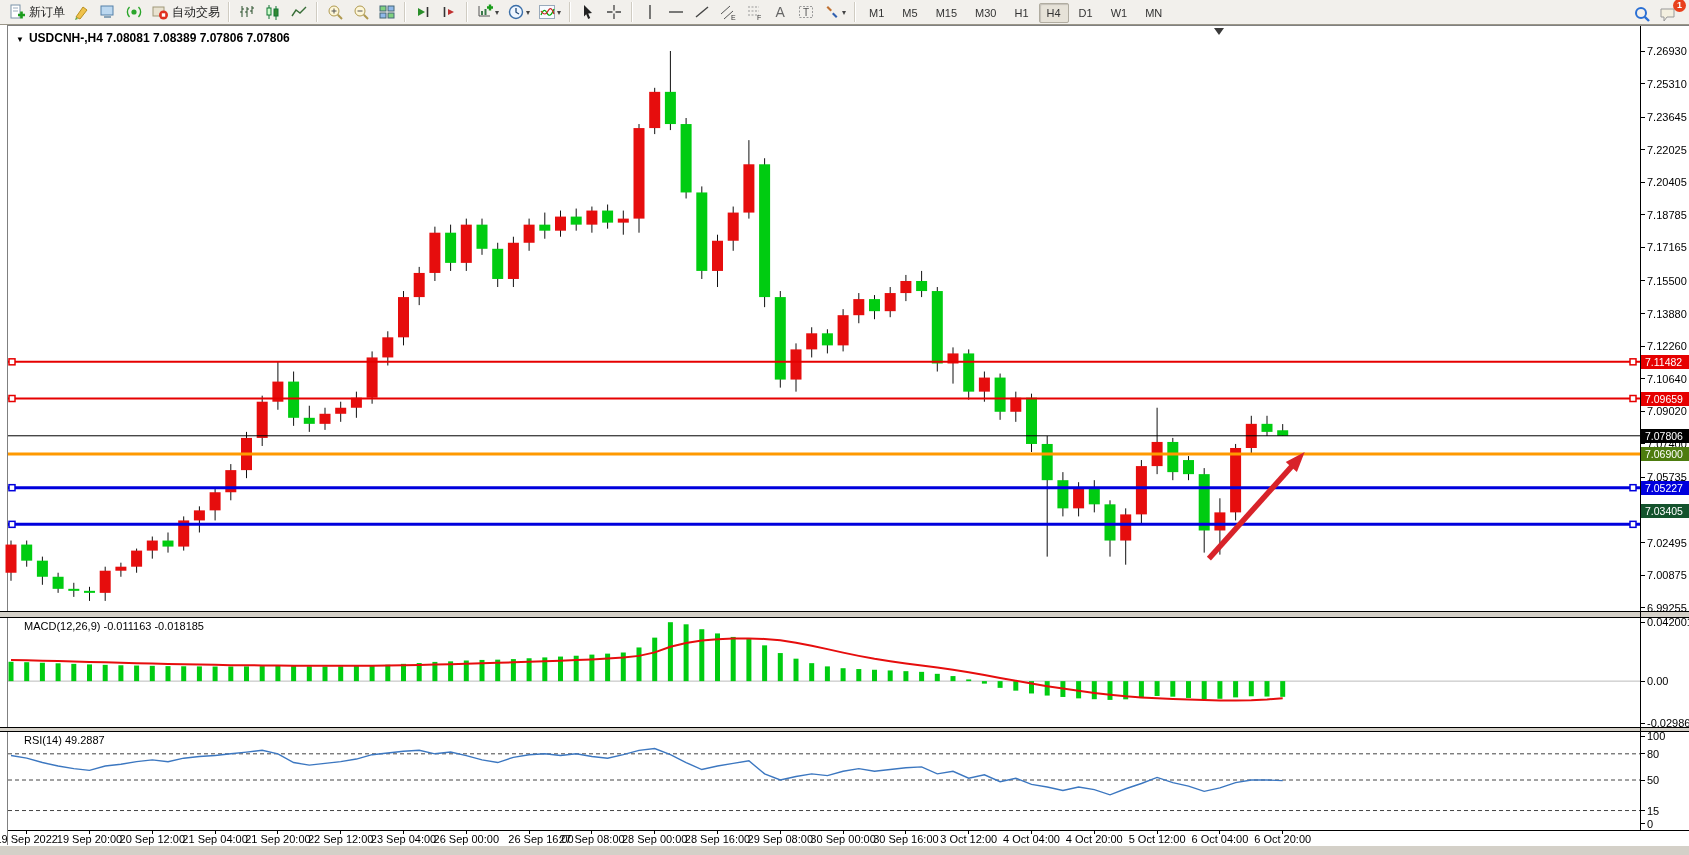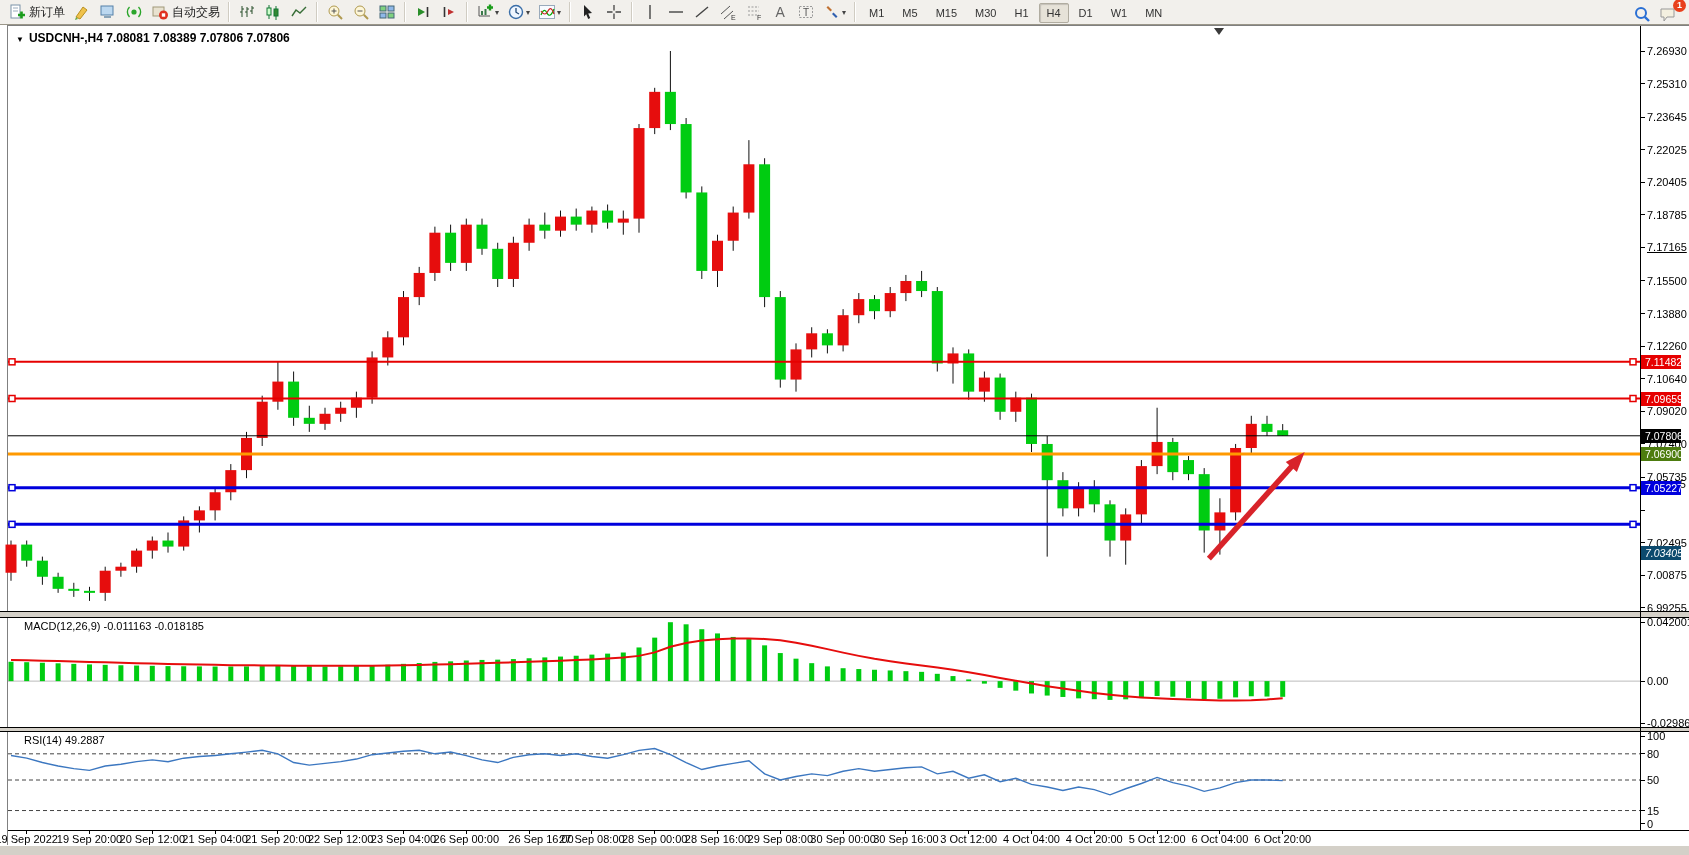--- a/index.html
+++ b/index.html
@@ -17,21 +17,21 @@
   #chat-badge{position:absolute;right:-6px;top:-4px;width:13px;height:13px;background:#e8401c;border-radius:50%;color:#fff;font-size:9px;font-weight:bold;text-align:center;line-height:13px;}
   
   #chartframe{position:absolute;left:7px;top:25px;width:1682px;height:820px;background:#fff;border-left:1px solid #808080;border-top:1px solid #808080;}
   .pane-sep{position:absolute;left:0;width:1689px;background:#d4d0c8;border-top:1px solid #000;border-bottom:1px solid #000;box-sizing:border-box;}
   .axisline-v{position:absolute;background:#000;width:1px;}
   #chart-title{position:absolute;left:16px;top:31px;font-size:12px;font-weight:600;color:#000;}
   #title-caret{font-size:8px;margin-right:5px;}
   .ind-label{position:absolute;left:24px;font-size:11px;color:#000;}
   .tick{position:absolute;font-size:11px;color:#000;transform:translateY(-50%);white-space:nowrap;}
   .tickdash{position:absolute;width:5px;height:1px;background:#000;}
-  .pricebox{position:absolute;left:1641px;width:40px;height:14px;line-height:14px;font-size:10.5px;color:#fff;padding-left:4px;box-sizing:border-box;transform:translateY(-50%);}
+  .pricebox{position:absolute;left:1641px;width:48px;height:14px;line-height:14px;font-size:10.5px;color:#fff;padding-left:4px;box-sizing:border-box;transform:translateY(-50%);}
   .tlabel{position:absolute;top:833px;font-size:11px;color:#000;transform:translateX(-50%);white-space:nowrap;}
   .ttick{position:absolute;top:830px;width:1px;height:4px;background:#000;}
   #shift-marker{position:absolute;left:1214px;top:28px;width:0;height:0;border-left:5px solid transparent;border-right:5px solid transparent;border-top:7px solid #3a3a3a;}
   #bottom-strip{position:absolute;left:0;top:845px;width:1689px;height:10px;background:#d4d0c8;border-top:1px solid #fff;}
   #chart-svg{position:absolute;left:0;top:0;}
 </style>
 </head>
 <body>
 
 <div id="app">
@@ -519,21 +519,21 @@
       <div class="tick" style="left: 1647px; top: 83.6016px;">7.25310</div>
       <div class="tickdash" style="left: 1640px; top: 117px;"></div>
       <div class="tick" style="left: 1647px; top: 117.103px;">7.23645</div>
       <div class="tickdash" style="left: 1640px; top: 149px;"></div>
       <div class="tick" style="left: 1647px; top: 149.698px;">7.22025</div>
       <div class="tickdash" style="left: 1640px; top: 182px;"></div>
       <div class="tick" style="left: 1647px; top: 182.294px; text-align: center;">7.20405</div>
       <div class="tickdash" style="left: 1640px; top: 214px;"></div>
       <div class="tick" style="left: 1647px; top: 214.889px;">7.18785</div>
       <div class="tickdash" style="left: 1640px; top: 247px;"></div>
-      <div class="tick" style="left: 1647px; top: 247.485px; text-decoration: underline;">7.17165</div>
+      <div class="tick" style="left: 1647px; top: 247.485px;">7.17165</div>
       <div class="tickdash" style="left: 1640px; top: 280px;"></div>
       <div class="tick" style="left: 1647px; top: 280.986px;">7.15500</div>
       <div class="tickdash" style="left: 1640px; top: 313px;"></div>
       <div class="tick" style="left: 1647px; top: 313.581px;">7.13880</div>
       <div class="tickdash" style="left: 1640px; top: 346px;"></div>
       <div class="tick" style="left: 1647px; top: 346.177px;">7.12260</div>
       <div class="tickdash" style="left: 1640px; top: 378px;"></div>
       <div class="tick" style="left: 1647px; top: 378.773px;">7.10640</div>
       <div class="tickdash" style="left: 1640px; top: 411px;"></div>
       <div class="tick" style="left: 1647px; top: 411.368px;">7.09020</div>
@@ -547,21 +547,21 @@
       <div class="tick" style="left: 1647px; top: 542.656px;">7.02495</div>
       <div class="tickdash" style="left: 1640px; top: 575px;"></div>
       <div class="tick" style="left: 1647px; top: 575.252px;">7.00875</div>
       <div class="tickdash" style="left: 1640px; top: 607px;"></div>
       <div class="tick" style="left: 1647px; top: 607.847px;">6.99255</div>
       <div class="pricebox" style="top: 361.831px; background: rgb(230, 0, 0);">7.11482</div>
       <div class="pricebox" style="top: 398.511px; background: rgb(230, 0, 0);">7.09659</div>
       <div class="pricebox" style="top: 435.795px; background: rgb(0, 0, 0);">7.07806</div>
       <div class="pricebox" style="top: 454.024px; background: #4d7c0f;">7.06900</div>
       <div class="pricebox" style="top: 487.686px; background: rgb(0, 0, 221);">7.05227</div>
-      <div class="pricebox" style="top: 553px; background: #0c4a6e; font-style: italic;">7.03405</div>
+      <div class="pricebox" style="top: 511px; background: #14532d;">7.03405</div>
       <div class="tickdash" style="left: 1640px; top: 622px;"></div>
       <div class="tick" style="left: 1647px; top: 622.206px;">0.042001</div>
       <div class="tickdash" style="left: 1640px; top: 681px;"></div>
       <div class="tick" style="left: 1647px; top: 681.117px;">0.00</div>
       <div class="tickdash" style="left: 1640px; top: 723px;"></div>
       <div class="tick" style="left: 1647px; top: 723.004px;">-0.029864</div>
       <div class="tickdash" style="left: 1640px; top: 736px;"></div>
       <div class="tick" style="left: 1647px; top: 736.364px;">100</div>
       <div class="tickdash" style="left: 1640px; top: 753px;"></div>
       <div class="tick" style="left: 1647px; top: 753.818px;">80</div>

